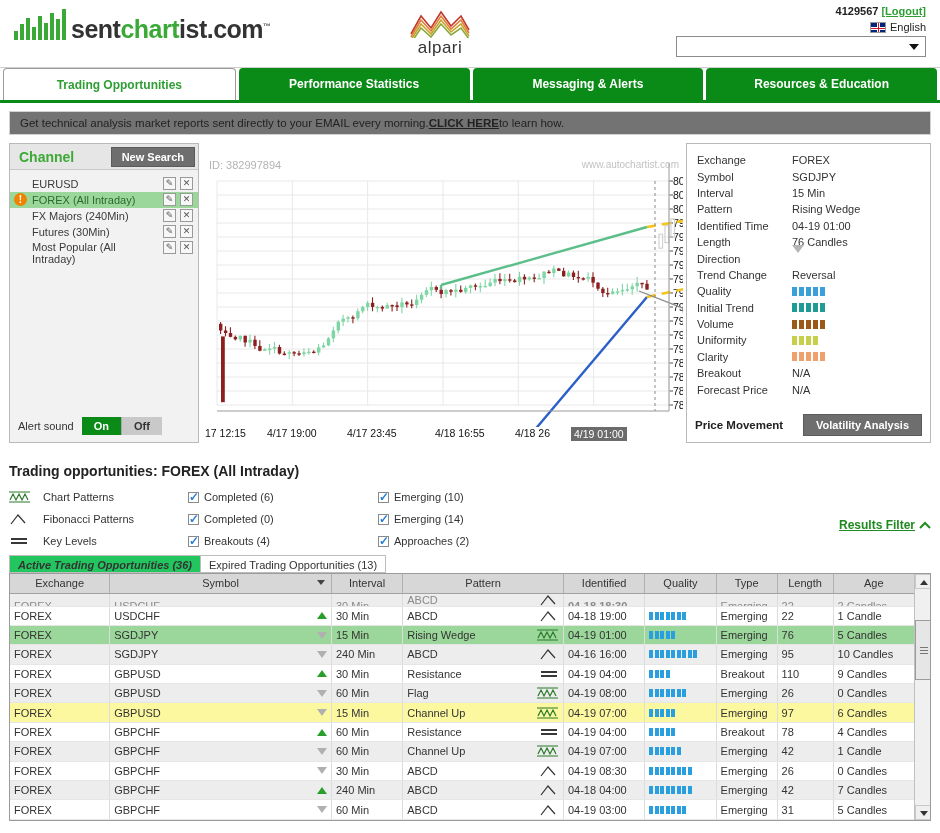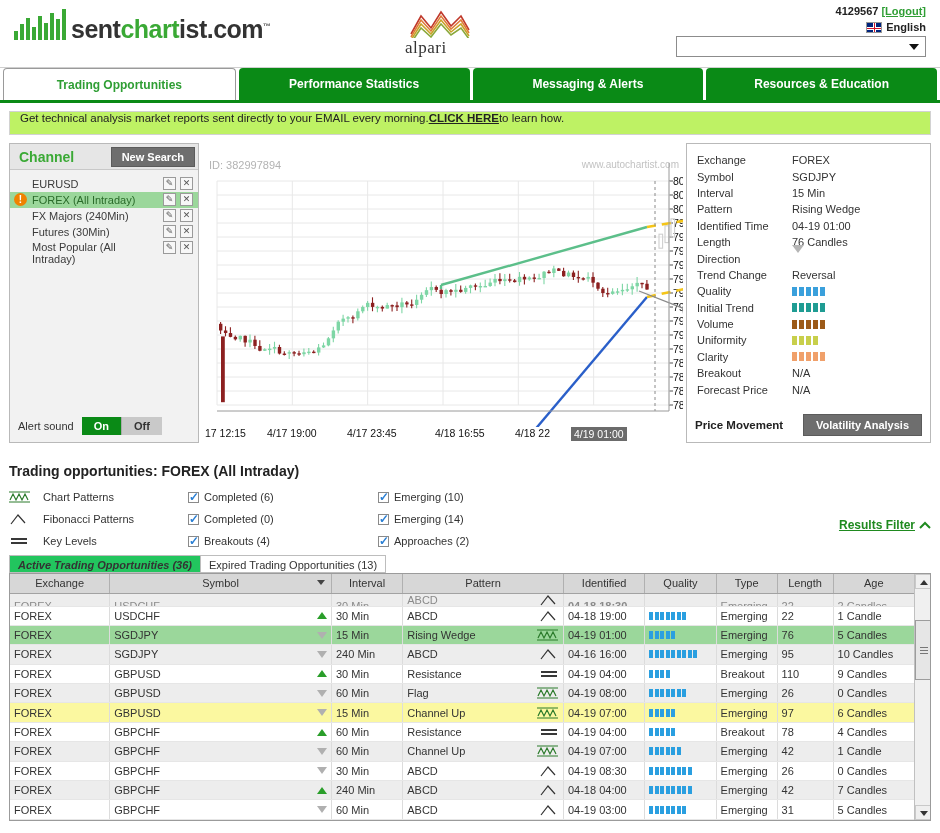--- a/index.html
+++ b/index.html
@@ -17,45 +17,45 @@
 
   
   .header { position:relative; height:68px; background:#fff; border-bottom:1px solid #cfcfcf; }
   .logo-wrap { position:absolute; left:14px; top:8px; display:flex; align-items:flex-end; }
   .logo-bars { display:flex; align-items:flex-end; height:34px; gap:2px; margin-right:5px; padding-bottom:2px;}
   .logo-bars i { display:block; width:4px; background:#3aa935; }
   .logo-text { font-size:25px; letter-spacing:-0.5px; font-weight:600; color:#333; line-height:1; position:relative; }
   .logo-text .g { color:#3aa935; }
   .logo-tm { font-size:8px; vertical-align:super; color:#555; }
 
-  .alpari { position:absolute; left:405px; top:4px; width:70px; text-align:left;font-family:Liberation Serif, serif; }
+  .alpari { position:absolute; left:405px; top:4px; width:70px; text-align:center; }
   .alpari-name { font-size:17px; color:#333; letter-spacing:0.5px; margin-top:-2px; }
 
   .acct { position:absolute; right:14px; top:5px; text-align:center; font-size:11px; font-weight:bold; }
   .acct .logout { color:#2f9e34; margin-left:3px; font-weight:bold; }
-  .lang { position:absolute; right:14px; top:21px; text-align:right; font-size:11px; font-weight:bold; display:flex; align-items:center; gap:4px; justify-content:flex-end;}
+  .lang { position:absolute; right:14px; top:21px; text-align:right; font-size:11px; font-weight:normal; display:flex; align-items:center; gap:4px; justify-content:flex-end;}
   .flag { width:16px; height:11px; display:inline-block; position:relative; background:#00247d; overflow:hidden; border:1px solid #999;}
   .flag:before { content:""; position:absolute; left:0; top:4px; width:16px; height:3px; background:#fff; }
   .flag:after { content:""; position:absolute; left:6px; top:0; width:3px; height:11px; background:#fff; }
   .flag i { position:absolute; left:0; top:5px; width:16px; height:1px; background:#cf142b; z-index:2;}
   .flag u { position:absolute; left:7px; top:0; width:1px; height:11px; background:#cf142b; z-index:2;}
   .top-select { position:absolute; right:14px; top:36px; width:250px; height:21px; border:1px solid #8c8c8c; background:#fff; }
   .top-select .arrow { position:absolute; right:6px; top:7px; width:0;height:0;border-left:5px solid transparent;border-right:5px solid transparent;border-top:6px solid #111; }
 
   
   .tabs { position:relative; height:32px; background:#fff; padding:0 3px; }
   .tabs-inner { display:flex; height:32px; gap:3px; }
   .tab { flex:1; display:flex; align-items:center; justify-content:center;
          background:#0a8a16; color:#fff; font-size:12px; font-weight:bold;
          border-radius:4px 4px 0 0; }
   .tab.active { background:#fff; color:#2f9e34; border:1px solid #9a9a9a; border-bottom:none; }
   .tabs-rule { height:3px; background:#0a8a16; }
 
-  .notice { margin:8px 9px 0 9px; height:24px; background:#bef264; border:1px solid #d2d2d2;
-            display:flex; padding-left:10px; font-size:11.5px; color:#222; }
+  .notice { margin:8px 9px 0 9px; height:24px; background:#737373; border:1px solid #d2d2d2;
+            display:flex; align-items:center; padding-left:10px; font-size:11.5px; color:#222; }
   .notice a { color:#222; text-decoration:underline; font-weight:bold; }
 
   
   .mid { position:relative; height:312px; margin-top:8px; }
 
   .searches { position:absolute; left:9px; top:0; width:190px; height:300px;
               border:1px solid #b9b9b9; background:#f2f2f2; }
   .searches-head { height:26px; background:#e6e6e6; border-bottom:1px solid #c8c8c8; position:relative; }
   .searches-title { position:absolute; left:9px; top:5px; font-size:14px; font-weight:bold; color:#3aa935; }
   .new-search { position:absolute; right:3px; top:3px; background:#6e6e6e; color:#fff; font-size:11px;
@@ -521,21 +521,21 @@
         <path d="M436,148 L487,168" stroke="#8a8a8a" stroke-width="1.3" fill="none"></path>
         <path d="M487,168 l-8,-2 l1,5 z" fill="#8a8a8a"></path>
         <line x1="14" y1="268" x2="466" y2="268" stroke="#9a9a9a" stroke-width="1"></line>
         <line x1="466" y1="20" x2="466" y2="268" stroke="#9a9a9a" stroke-width="1"></line>
       </svg>
       <div class="xlabels" id="xlabels">
           <span style="left:2px">17 12:15</span>
           <span style="left:64px">4/17 19:00</span>
           <span style="left:144px">4/17 23:45</span>
           <span style="left:232px">4/18 16:55</span>
-          <span style="left:312px">4/18 22</span>
+          <span style="left:312px">4/18 26</span>
           <span class="xlab-hl" style="left:368px">4/19 01:00</span>
         </div>
     </div>
 
     <div class="info">
       <div class="info-list" id="info-list">
           <div class="irow">
     <span class="k">Exchange</span>
     <span class="v"><span>FOREX</span></span>
           </div>

